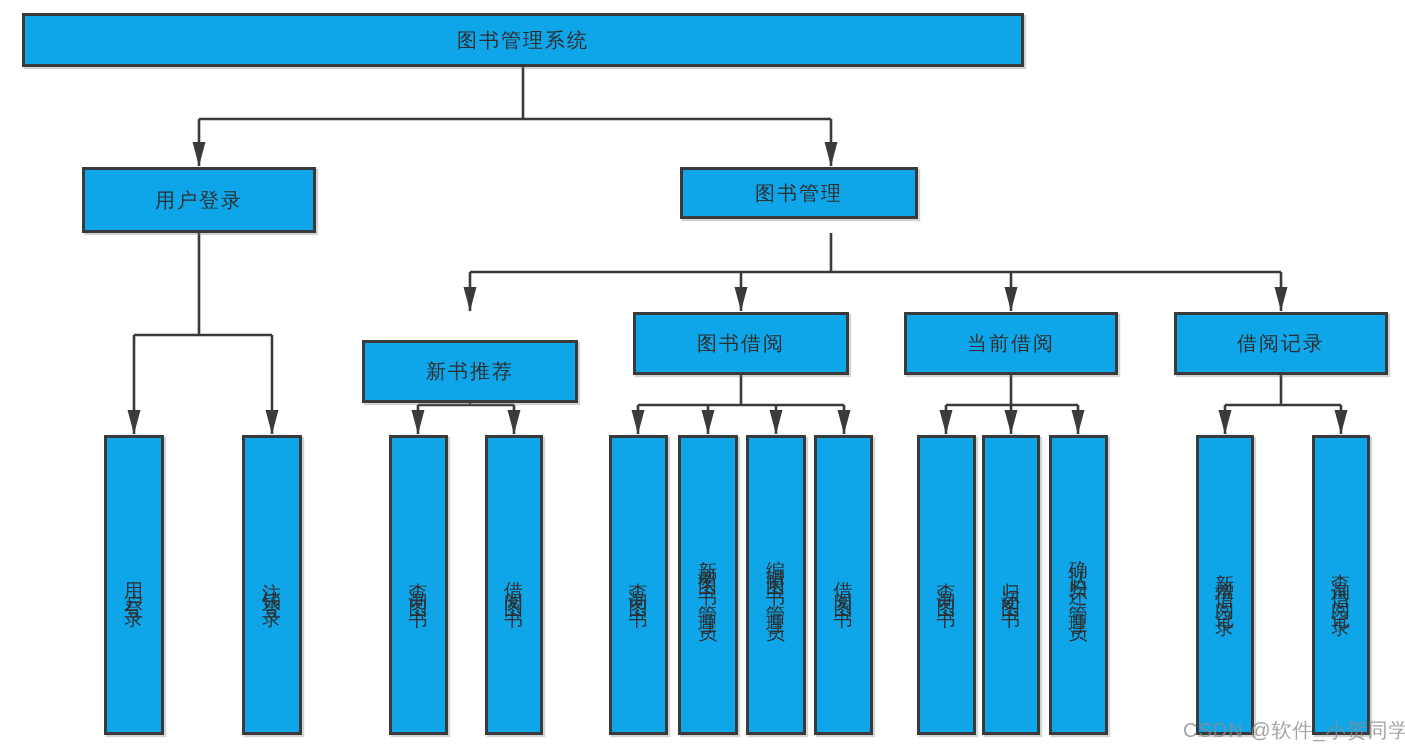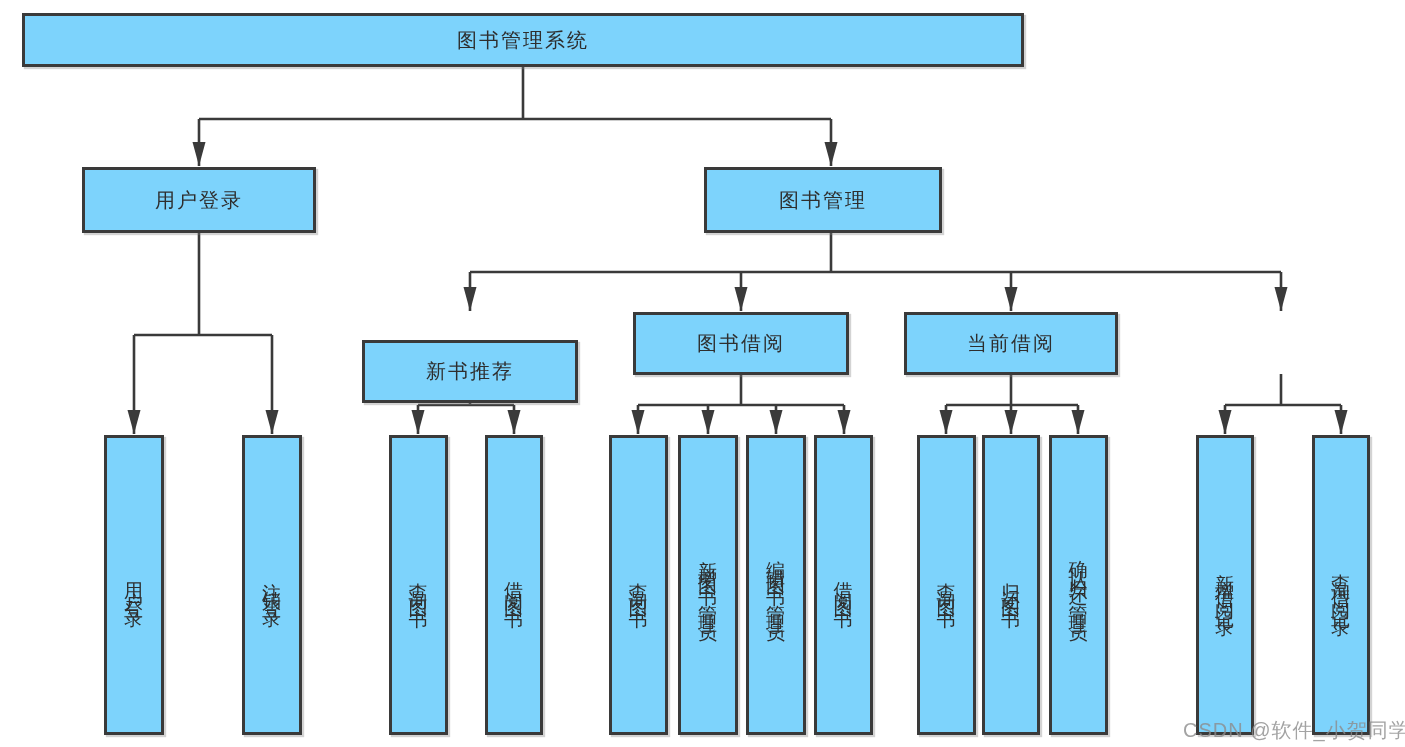--- a/index.html
+++ b/index.html
@@ -17,21 +17,21 @@
   svg.wires {
     position: absolute;
     left: 0; top: 0;
     width: 1405px; height: 747px;
     pointer-events: none;
   }
   .node {
     position: absolute;
     box-sizing: border-box;
     border: 3px solid #3a3a3a;
-    background: #7dd3fc;
+    background: #0ea5e9;
     display: flex;
     align-items: center;
     justify-content: center;
     font-size: 20px;
     color: #2e2e2e;
     box-shadow: 2px 2px 1px rgba(130,130,130,0.35);
     letter-spacing: 2px;
     white-space: nowrap;
   }
   .leaf {
@@ -93,25 +93,26 @@
       <line x1="1011" y1="405" x2="1011" y2="434" marker-end="url(#arw)"></line>
       <line x1="1078" y1="405" x2="1078" y2="434" marker-end="url(#arw)"></line>
       <line x1="1225" y1="405" x2="1225" y2="434" marker-end="url(#arw)"></line>
       <line x1="1341" y1="405" x2="1341" y2="434" marker-end="url(#arw)"></line>
     </g>
   </svg>
 
   <div class="node" style="left:22px; top:13px; width:1002px; height:54px;">图书管理系统</div>
 
   <div class="node" style="left:82px; top:167px; width:234px; height:66px;">用户登录</div>
-  <div class="node" style="left:704px; top:167px; width:238px; height:66px;">图书管理</div>
+  <div class="node" style="left:680px; top:167px; width:238px; height:52px;">图书管理</div>
 
   <div class="node" style="left:362px; top:312px; width:216px; height:63px;margin-top:28px;">新书推荐</div>
   <div class="node" style="left:904px; top:312px; width:214px; height:63px;">当前借阅</div>
   <div class="node" style="left:633px; top:312px; width:216px; height:63px;">图书借阅</div>
+  <div class="node" style="left:1174px; top:312px; width:214px; height:63px;">借阅记录</div>
 
   <div class="node leaf" style="left:104px; top:435px; width:60px; height:300px;">
     <span class="vtext">用户登录</span>
   </div>
   <div class="node leaf" style="left:242px; top:435px; width:60px; height:300px;">
     <span class="vtext">注销登录</span>
   </div>
 
   <div class="node leaf" style="left:389px; top:435px; width:59px; height:300px;">
     <span class="vtext">查询图书</span>

